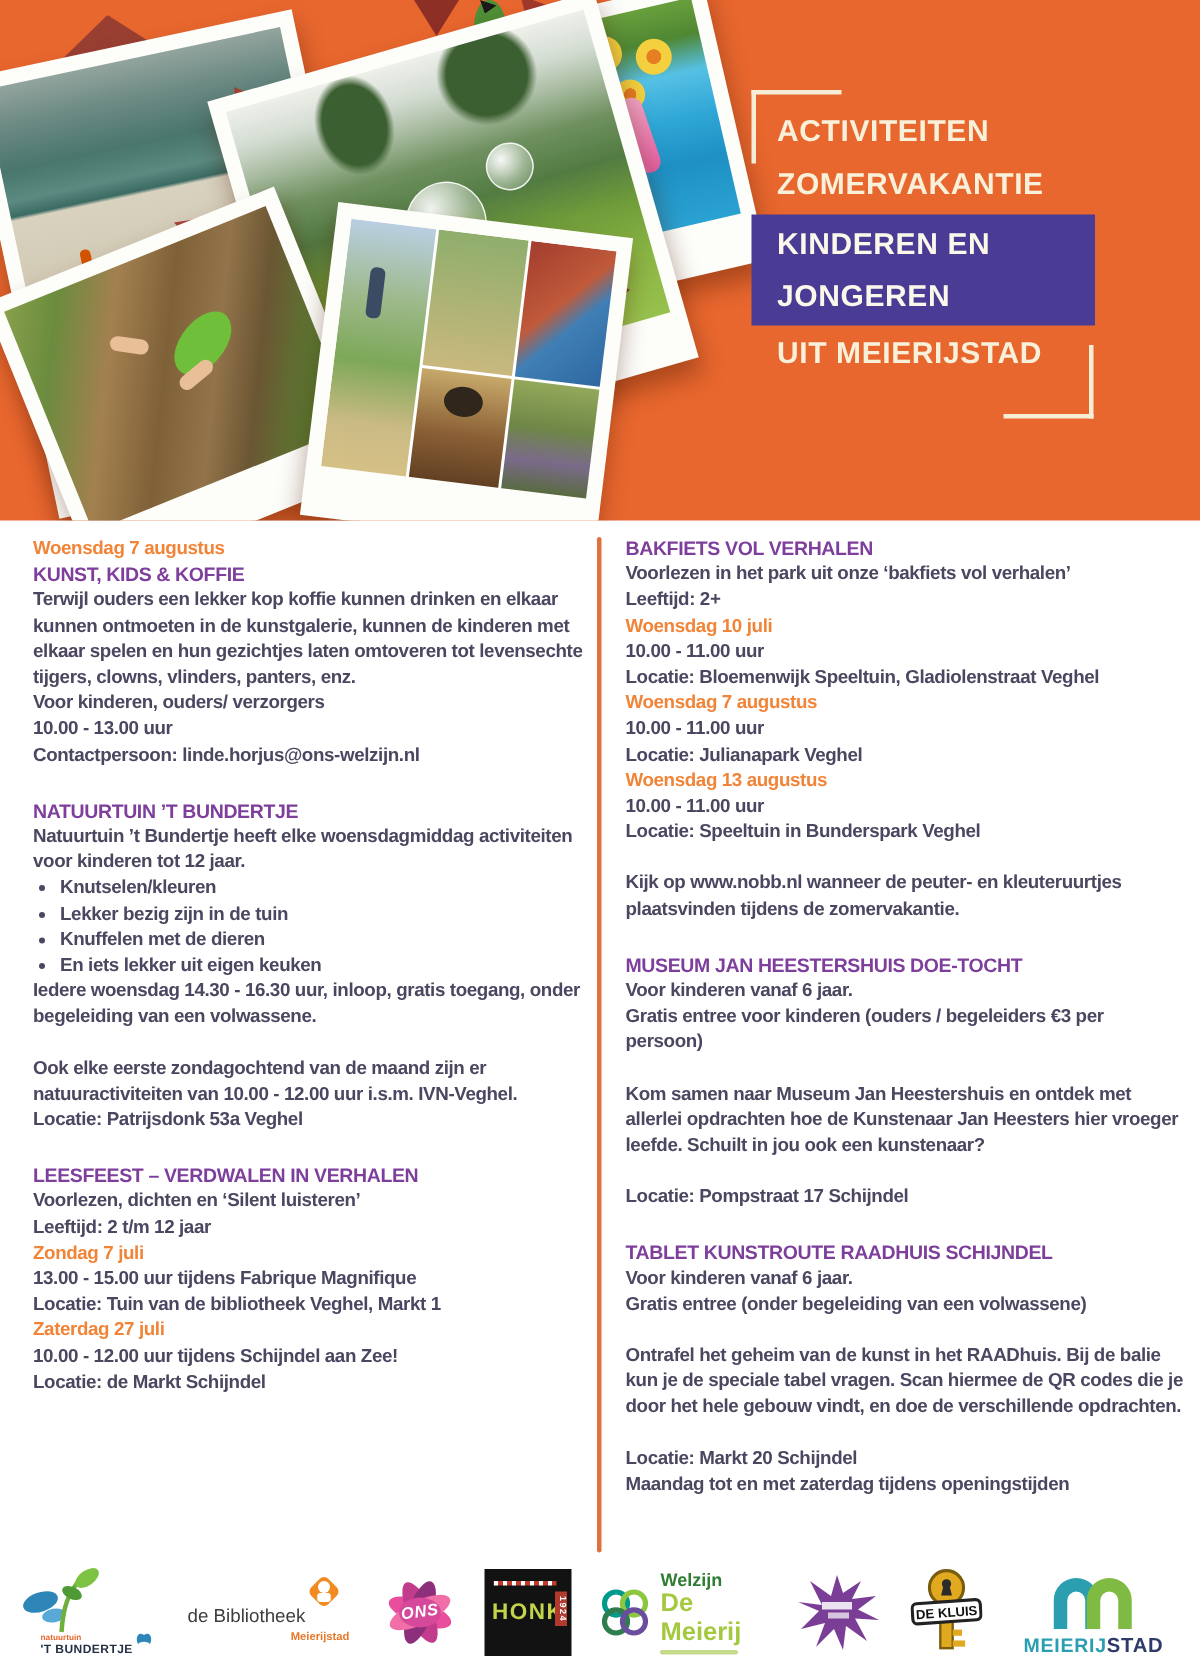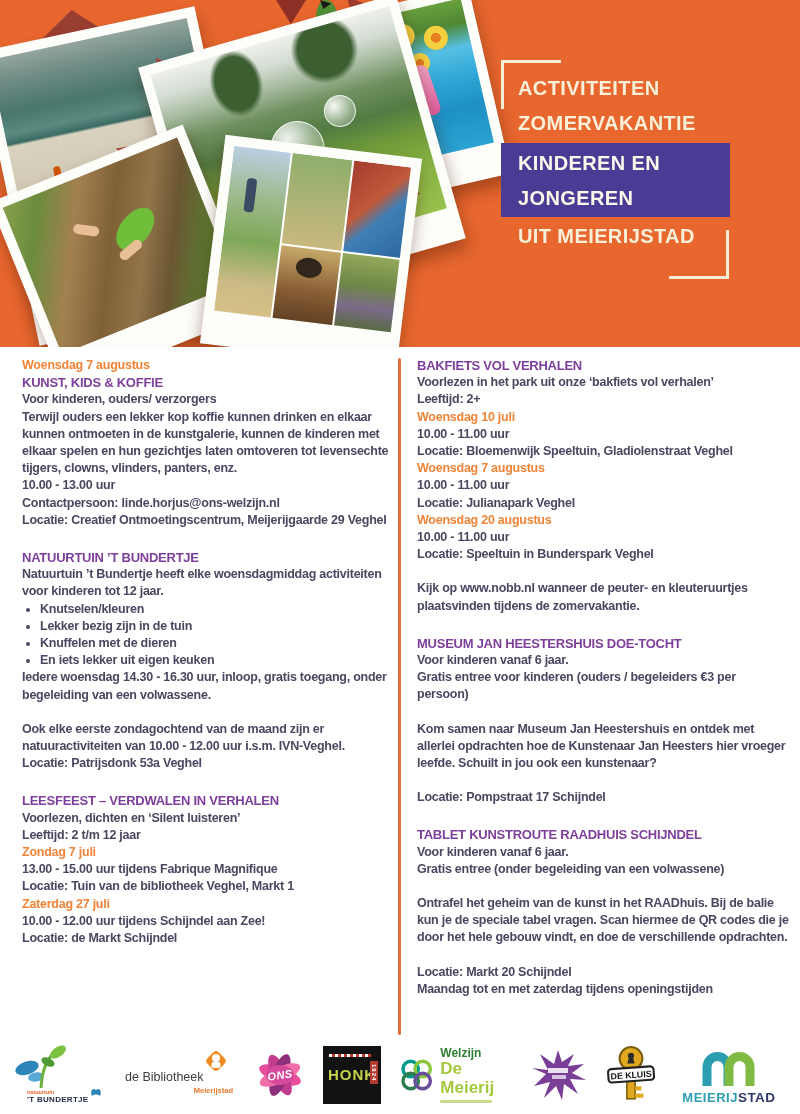--- a/index.html
+++ b/index.html
@@ -207,25 +207,24 @@
       <div class="t-line tl3">UIT MEIERIJSTAD</div>
       <div class="bracket br-br"></div>
     </div>
   </div>
 
   <div class="divider"></div>
   <div class="col col-left" id="col-left">
       <div class="blk">
         <div class="ln date">Woensdag 7 augustus</div>
         <div class="ln head">KUNST, KIDS &amp; KOFFIE</div>
+        <div class="ln body">Terwijl ouders een lekker kop koffie kunnen drinken en elkaar kunnen ontmoeten in de kunstgalerie, kunnen de kinderen met elkaar spelen en hun gezichtjes laten omtoveren tot levensechte tijgers, clowns, vlinders, panters, enz.</div>
         <div class="ln body">Voor kinderen, ouders/ verzorgers</div>
-        <div class="ln body">Terwijl ouders een lekker kop koffie kunnen drinken en elkaar kunnen ontmoeten in de kunstgalerie, kunnen de kinderen met elkaar spelen en hun gezichtjes laten omtoveren tot levensechte tijgers, clowns, vlinders, panters, enz.</div>
         <div class="ln body">10.00 - 13.00 uur</div>
         <div class="ln body">Contactpersoon: linde.horjus@ons-welzijn.nl</div>
-        <div class="ln body">Locatie: Creatief Ontmoetingscentrum, Meijerijgaarde 29 Veghel</div>
       </div>
       <div class="blk">
         <div class="ln head">NATUURTUIN ’T BUNDERTJE</div>
         <div class="ln body">Natuurtuin ’t Bundertje heeft elke woensdagmiddag activiteiten voor kinderen tot 12 jaar.</div>
         <ul class="bl">
           <li>Knutselen/kleuren</li>
           <li>Lekker bezig zijn in de tuin</li>
           <li>Knuffelen met de dieren</li>
           <li>En iets lekker uit eigen keuken</li>
         </ul>
@@ -250,21 +249,21 @@
       <div class="blk">
         <div class="ln head">BAKFIETS VOL VERHALEN</div>
         <div class="ln body">Voorlezen in het park uit onze ‘bakfiets vol verhalen’</div>
         <div class="ln body">Leeftijd: 2+</div>
         <div class="ln date">Woensdag 10 juli</div>
         <div class="ln body">10.00 - 11.00 uur</div>
         <div class="ln body">Locatie: Bloemenwijk Speeltuin, Gladiolenstraat Veghel</div>
         <div class="ln date">Woensdag 7 augustus</div>
         <div class="ln body">10.00 - 11.00 uur</div>
         <div class="ln body">Locatie: Julianapark Veghel</div>
-        <div class="ln date">Woensdag 20 augustus</div>
+        <div class="ln date">Woensdag 13 augustus</div>
         <div class="ln body">10.00 - 11.00 uur</div>
         <div class="ln body">Locatie: Speeltuin in Bunderspark Veghel</div>
         <div class="gap"></div>
         <div class="ln body">Kijk op www.nobb.nl wanneer de peuter- en kleuteruurtjes plaatsvinden tijdens de zomervakantie.</div>
       </div>
       <div class="blk">
         <div class="ln head">MUSEUM JAN HEESTERSHUIS DOE-TOCHT</div>
         <div class="ln body">Voor kinderen vanaf 6 jaar.</div>
         <div class="ln body">Gratis entree voor kinderen (ouders / begeleiders €3 per persoon)</div>
         <div class="gap"></div>

